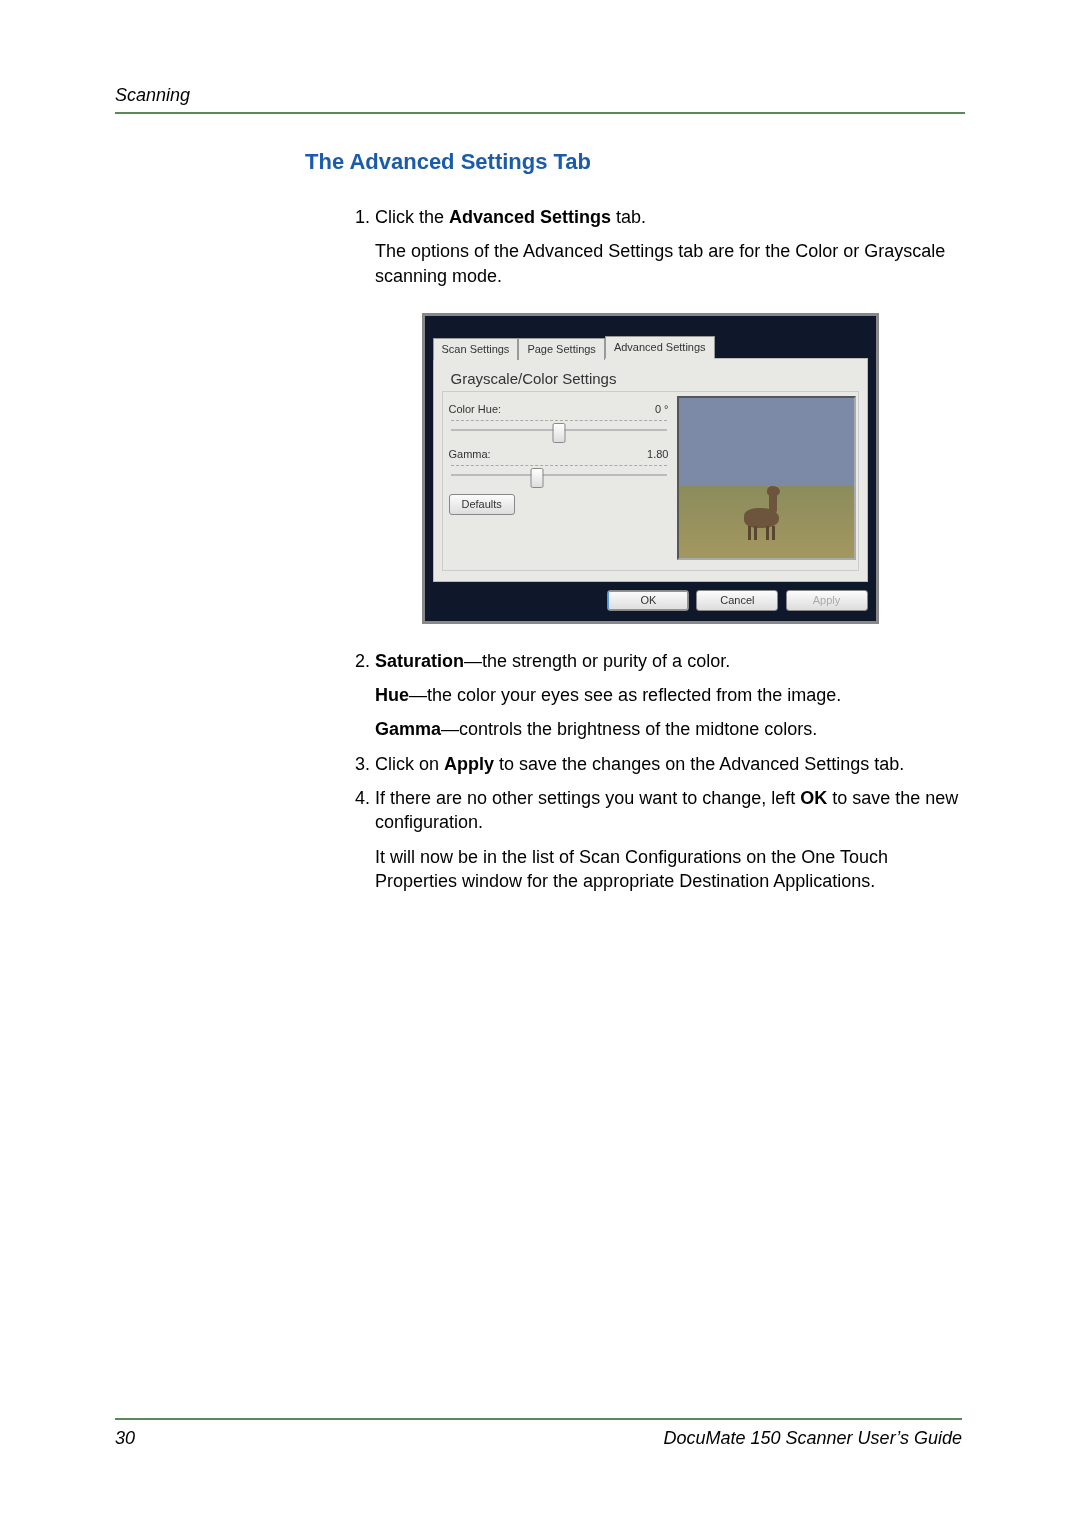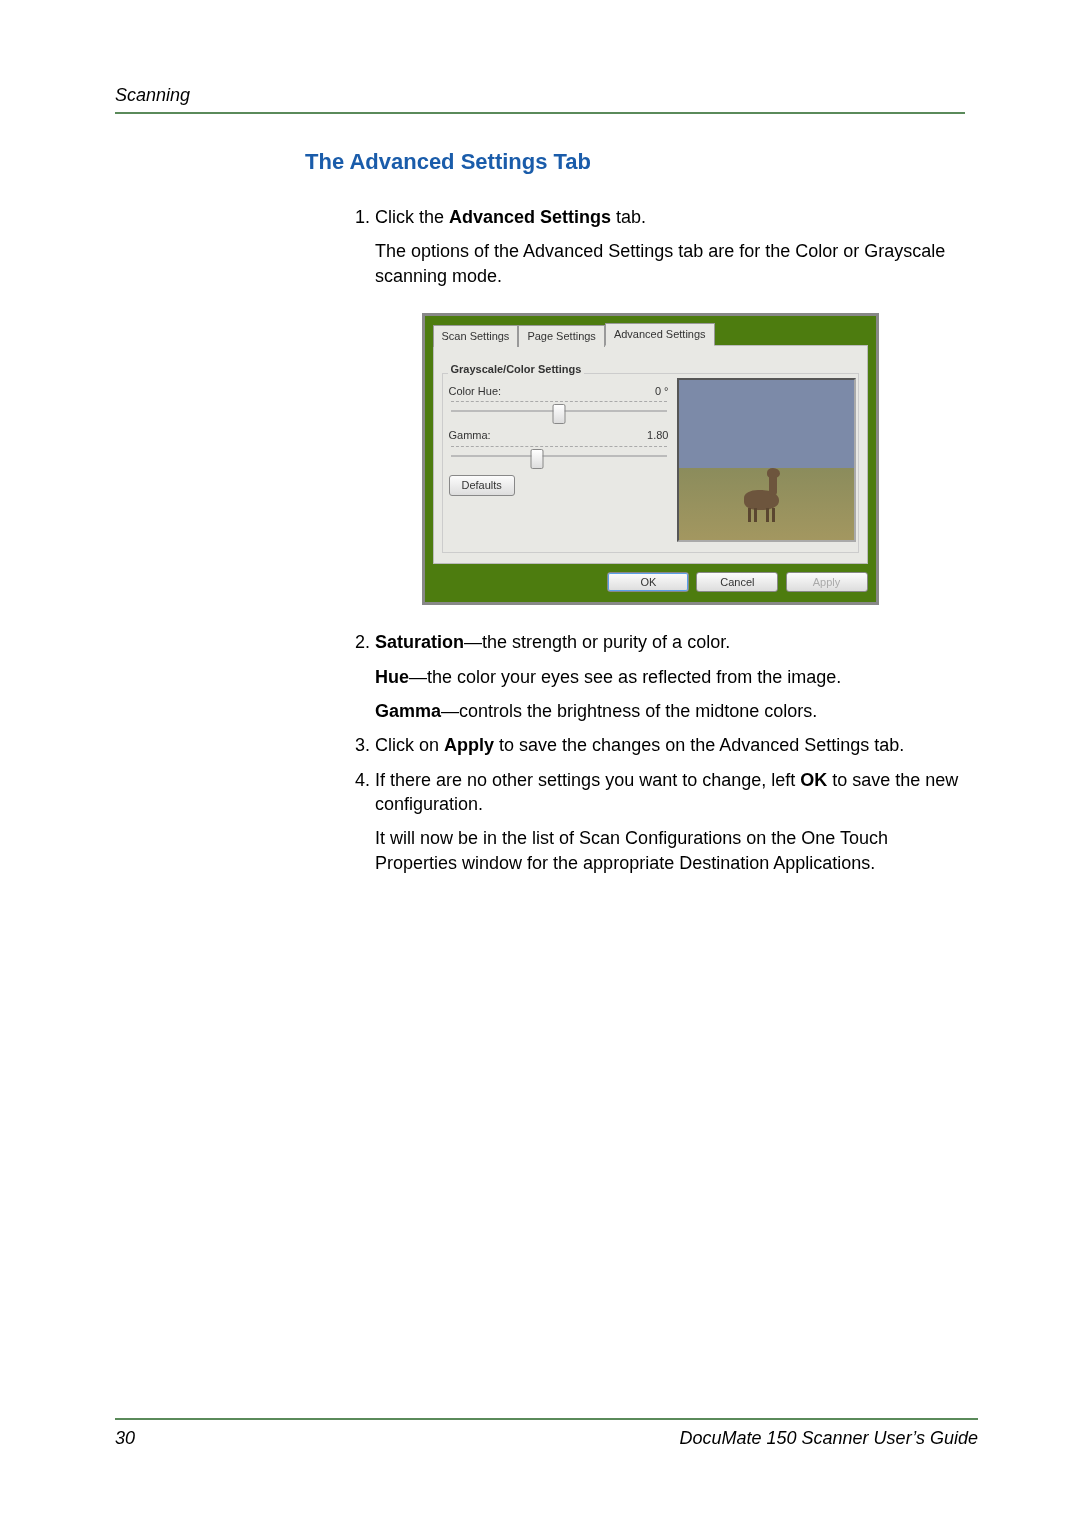--- a/index.html
+++ b/index.html
@@ -52,23 +52,23 @@
   .bold { font-weight: bold; }
 
   
   .dialog-wrap {
     display: flex;
     justify-content: center;
     margin: 25px 0 25px -40px;
   }
   .dialog {
     border: 3px solid #888;
-    background: #4d7c0f;
+    background: #0f172a;
     width: 435px;
-    padding: 7px 8px 10px 8px;
+    padding: 20px 8px 10px 8px;
     font-family: Tahoma, Arial, sans-serif;
     font-size: 11px;
     color: #333;
   }
   .tabbar {
     display: flex;
     align-items: flex-end;
     margin-bottom: -1px;
     position: relative;
     z-index: 2;
@@ -97,27 +97,26 @@
     z-index: 1;
   }
   .group-inner {
     border: 1px solid #ccc;
     padding: 4px 6px 10px 6px;
     display: flex;
     margin-top: 4px;
   }
   .group-legend {
     position: relative;
-    top: 8px;
+    top: 2px;
     left: 6px;
     background: #e8e8e4;
     padding: 0 3px;
-    font-size: 11px;
+    font-size: 15px;
     width: fit-content;
-    font-weight: bold;
   }
   .sliders-col {
     flex: 1;
     padding-right: 8px;
   }
   .preview-col {
     width: 175px;
   }
   .preview-img {
     width: 175px;
@@ -227,21 +226,21 @@
     margin-left: 4px;
   }
   .defaults-row {
     margin-top: 8px;
   }
 
   
   .footer {
     position: absolute;
     left: 115px;
-    right: 102px;
+    right: 118px;
     bottom: 78px;
   }
   .hr-bot {
     border: none;
     border-top: 2px solid #5a8a5a;
     margin: 0 0 8px 0;
   }
   .footer-row {
     display: flex;
     justify-content: space-between;

